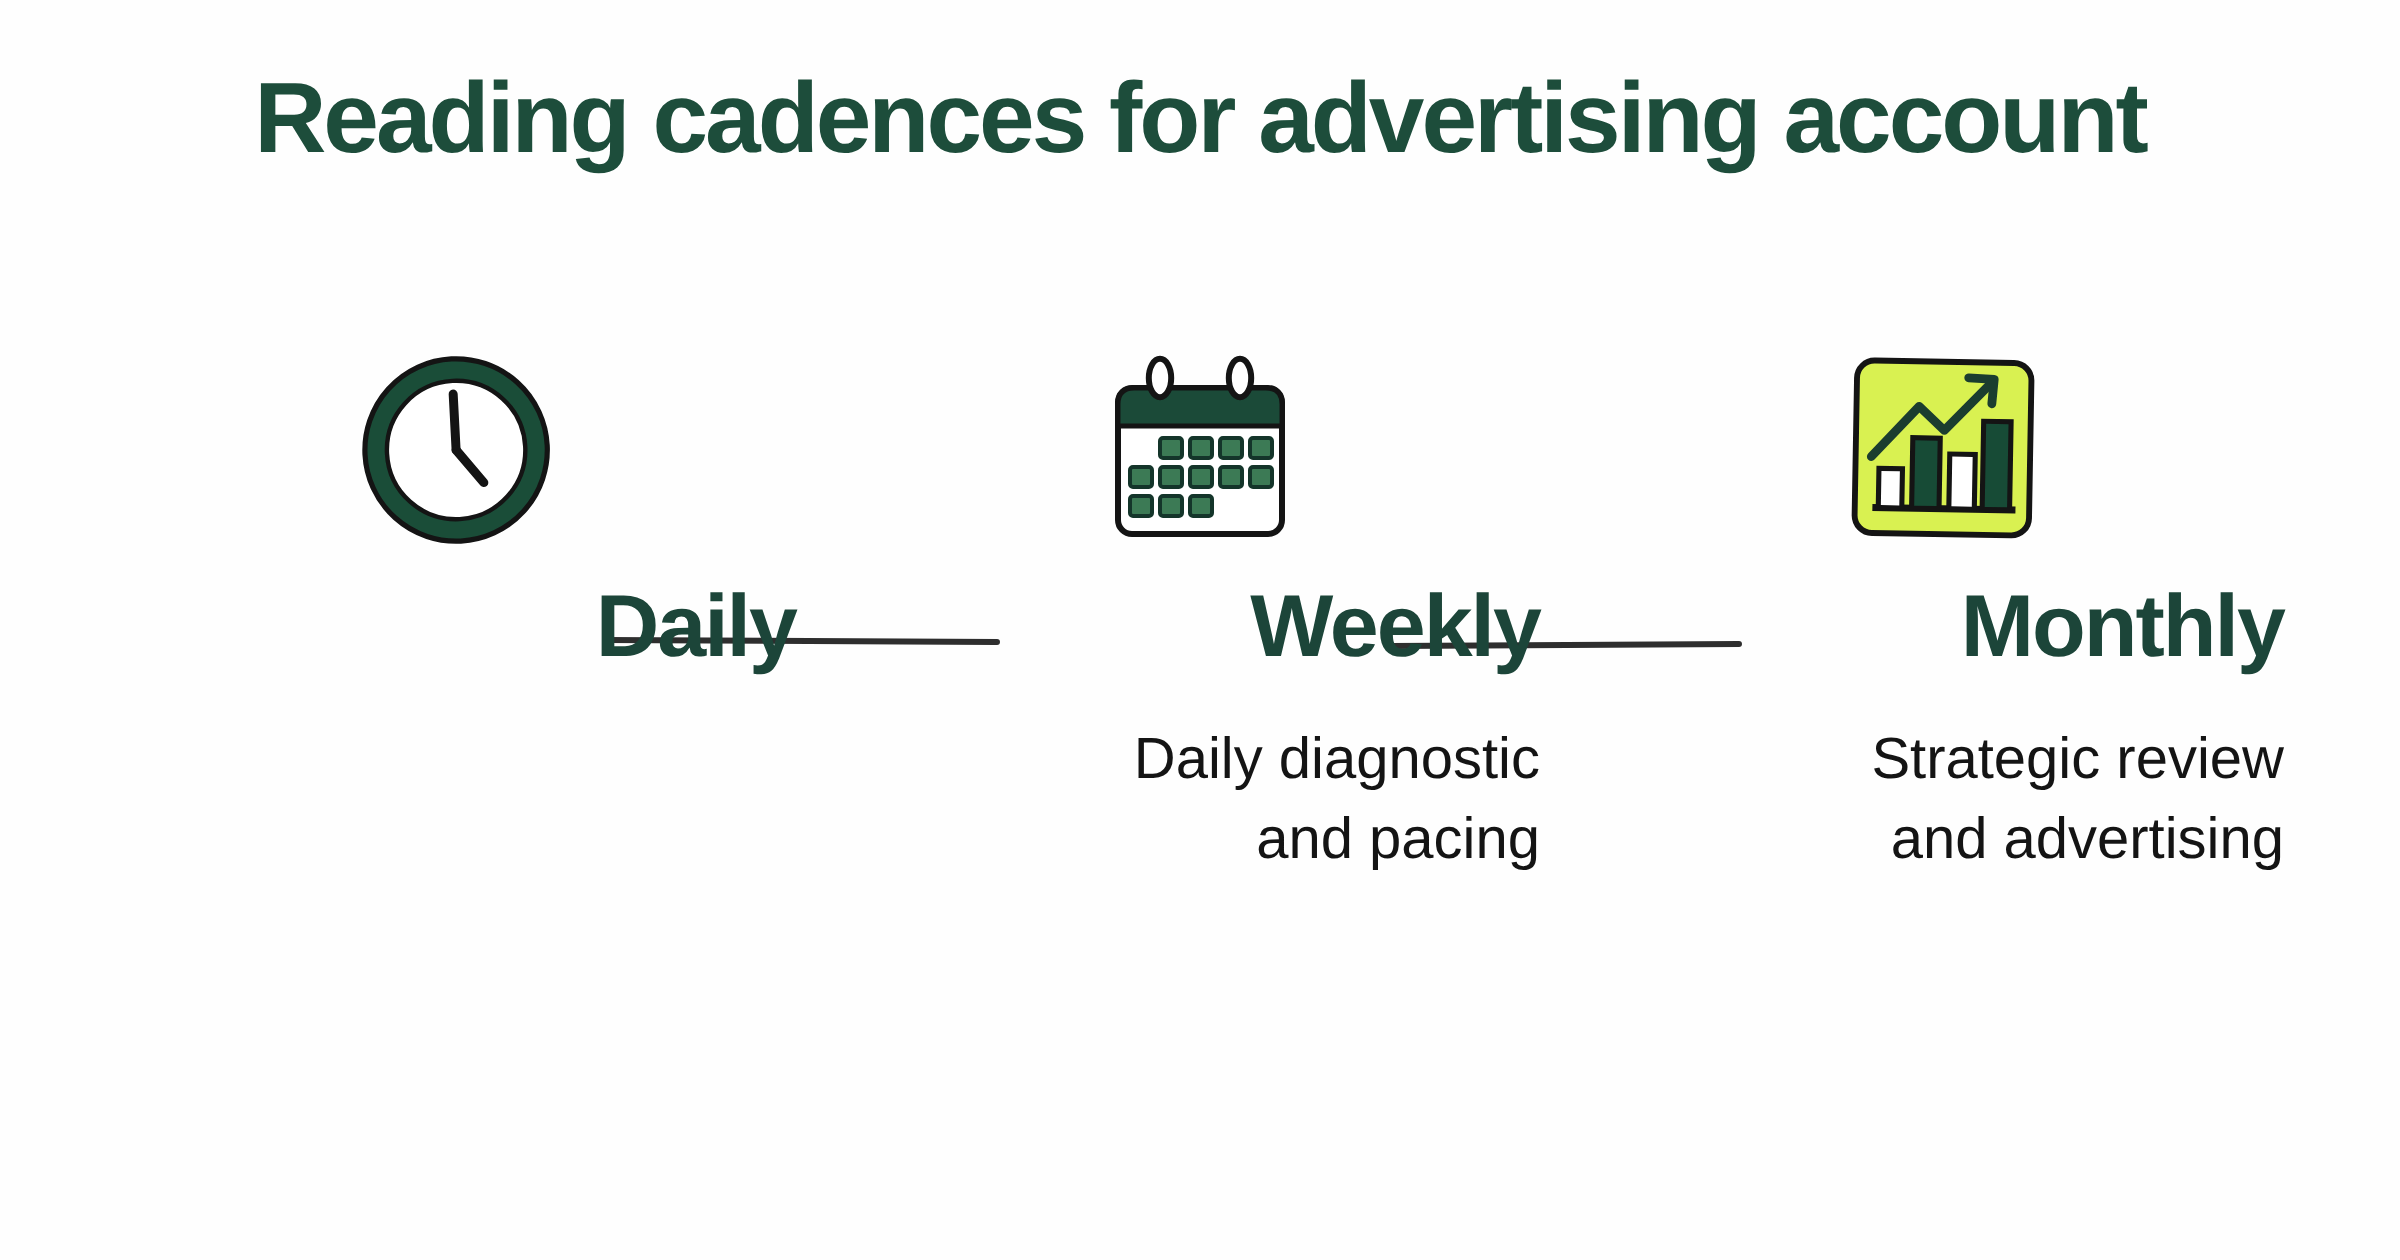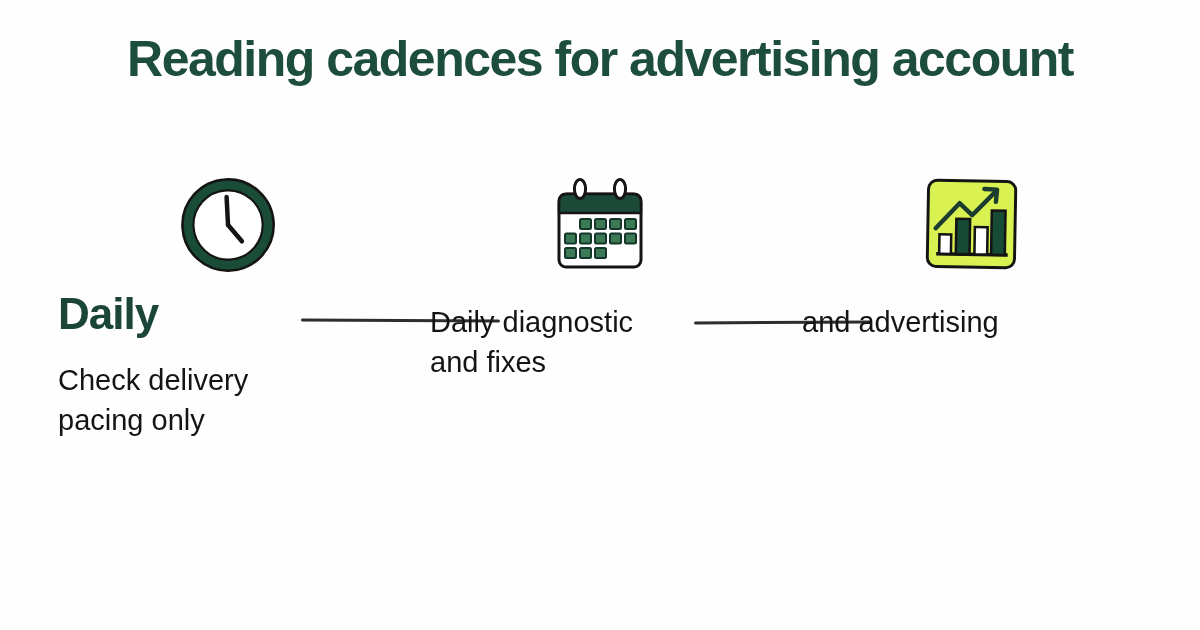--- a/index.html
+++ b/index.html
@@ -12,21 +12,21 @@
   }
   .page-title{
     position:absolute;top:30px;left:0;width:1200px;
     text-align:center;
     font-size:50px;font-weight:800;letter-spacing:-1.5px;
     color:#1d4d3b;
     margin:0;
   }
   .column{
     position:absolute;top:170px;width:340px;
-    text-align:left;
+    text-align:right;
   }
   .col-1{left:58px;}
   .col-2{left:430px;}
   .col-3{left:802px;}
   .icon-wrap{
     height:108px;display:flex;align-items:center;justify-content:center;
   }
   .icon-wrap svg{display:block;}
   .cadence-label{
     margin-top:14px;
@@ -69,24 +69,20 @@
   <div class="icon-wrap">
     <svg width="100" height="104" viewBox="0 0 100 104" style="transform:rotate(-3deg);">
       <circle cx="50" cy="53" r="40" fill="#ffffff" stroke="#1a4d38" stroke-width="10"></circle>
       <circle cx="50" cy="53" r="45.6" fill="none" stroke="#141414" stroke-width="2.6"></circle>
       <circle cx="50" cy="53" r="34.6" fill="none" stroke="#141414" stroke-width="2.2"></circle>
       <line x1="50" y1="53" x2="50" y2="25" stroke="#141414" stroke-width="4.5" stroke-linecap="round"></line>
       <line x1="50" y1="53" x2="63" y2="70" stroke="#141414" stroke-width="4.5" stroke-linecap="round"></line>
     </svg>
   </div>
   <div class="cadence-label">Daily</div>
-  <div class="description">
-    <div>Check delivery</div>
-    <div>pacing only</div>
-  </div>
 </div>
 
 <div class="column col-2">
   <div class="icon-wrap">
     <svg width="100" height="104" viewBox="0 0 100 100">
       <rect x="9" y="20" width="82" height="73" rx="7" fill="#ffffff" stroke="#141414" stroke-width="3"></rect>
       <path d="M9,39 L91,39 L91,28 Q91,20 83,20 L17,20 Q9,20 9,28 Z" fill="#1b4a38" stroke="#141414" stroke-width="2.5"></path>
       <ellipse cx="30" cy="15" rx="5.6" ry="9.6" fill="#ffffff" stroke="#141414" stroke-width="3"></ellipse>
       <ellipse cx="70" cy="15" rx="5.6" ry="9.6" fill="#ffffff" stroke="#141414" stroke-width="3"></ellipse>
       <g fill="#3c7a55" stroke="#14352a" stroke-width="2">
@@ -98,35 +94,38 @@
         <rect x="30" y="59.5" width="11" height="10" rx="1.5"></rect>
         <rect x="45" y="59.5" width="11" height="10" rx="1.5"></rect>
         <rect x="60" y="59.5" width="11" height="10" rx="1.5"></rect>
         <rect x="75" y="59.5" width="11" height="10" rx="1.5"></rect>
         <rect x="15" y="74" width="11" height="10" rx="1.5"></rect>
         <rect x="30" y="74" width="11" height="10" rx="1.5"></rect>
         <rect x="45" y="74" width="11" height="10" rx="1.5"></rect>
       </g>
     </svg>
   </div>
+  <div class="cadence-label">Weekly</div>
   <div class="description">
     <div>Daily diagnostic</div>
-    <div>and fixes</div>
+    <div>and pacing</div>
   </div>
 </div>
 
 <div class="column col-3">
   <div class="icon-wrap">
     <svg width="98" height="100" viewBox="0 0 100 100" style="transform:rotate(1deg);">
       <rect x="5" y="6" width="89" height="88" rx="9" fill="#d9f151" stroke="#141414" stroke-width="3"></rect>
       <line x1="14" y1="81" x2="87" y2="81" stroke="#141414" stroke-width="3.5"></line>
       <rect x="17" y="61" width="12" height="20" fill="#ffffff" stroke="#141414" stroke-width="2.6"></rect>
       <rect x="34" y="45" width="14" height="36" fill="#174b36" stroke="#141414" stroke-width="2.6"></rect>
       <rect x="53" y="53" width="13" height="28" fill="#ffffff" stroke="#141414" stroke-width="2.6"></rect>
       <rect x="70" y="36" width="14" height="45" fill="#174b36" stroke="#141414" stroke-width="2.6"></rect>
       <polyline points="13,55 37,29 50,41 74,16" fill="none" stroke="#1b3d2f" stroke-width="4.5" stroke-linecap="round" stroke-linejoin="round"></polyline>
       <polyline points="62,14 75,14.5 74,27" fill="none" stroke="#1b3d2f" stroke-width="4.5" stroke-linecap="round" stroke-linejoin="round"></polyline>
     </svg>
   </div>
+  <div class="cadence-label">Monthly</div>
   <div class="description">
+    <div>Strategic review</div>
     <div>and advertising</div>
   </div>
 </div>
 
 </body></html>

